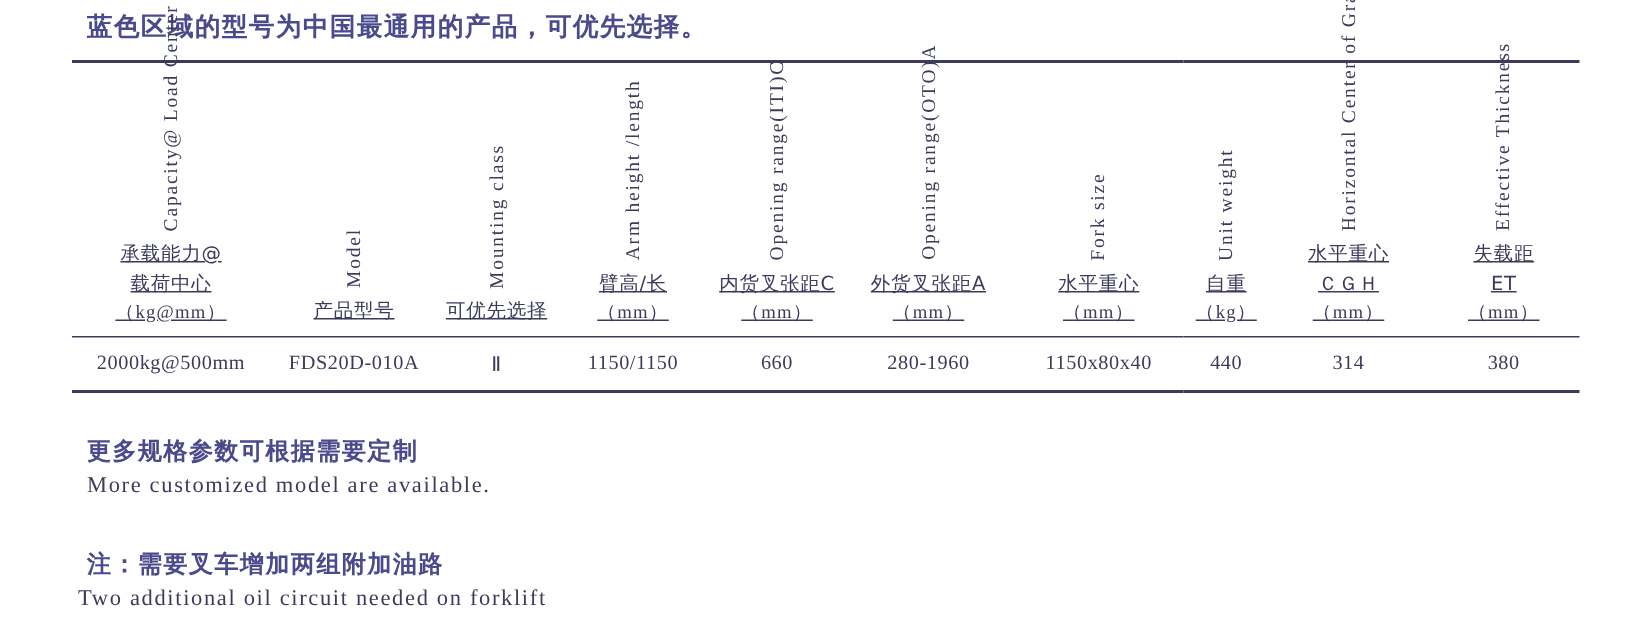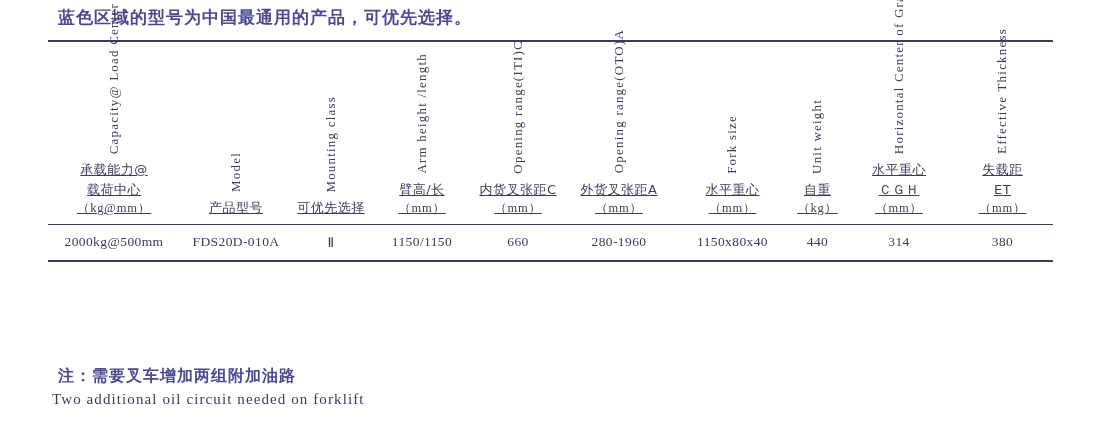--- a/index.html
+++ b/index.html
@@ -255,19 +255,23 @@
         <td class="cell">660</td>
         <td class="cell">280-1960</td>
         <td class="cell">1150x80x40</td>
         <td class="cell">440</td>
         <td class="cell">314</td>
         <td class="cell">380</td>
       </tr>
     </tbody>
   </table>
 
+  <div class="note-block note1">
+    <p class="note-cn">更多规格参数可根据需要定制</p>
+    <p class="note-en">More customized model are available.</p>
+  </div>
 
   <div class="note-block note2">
     <p class="note-cn">注：需要叉车增加两组附加油路</p>
     <p class="note-en">Two additional oil circuit needed on forklift</p>
   </div>
 
 </div>
 
 </body></html>

